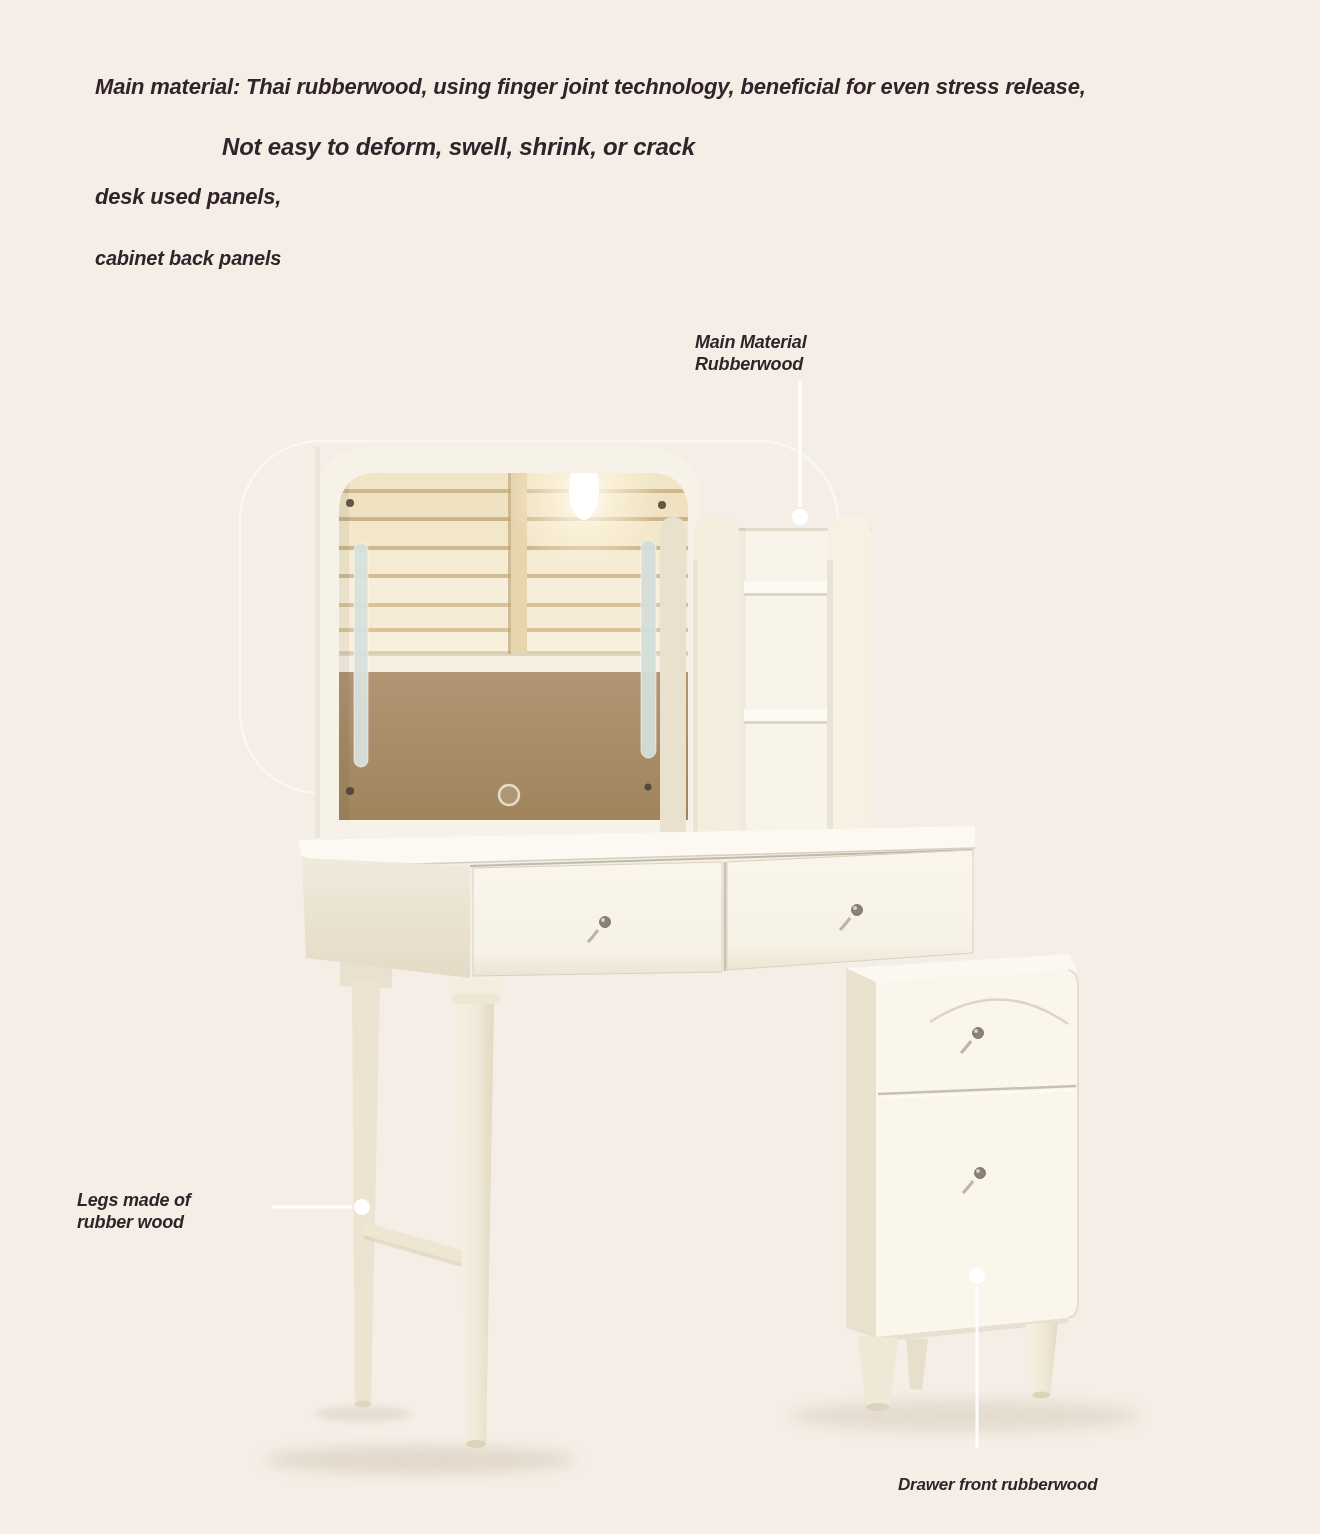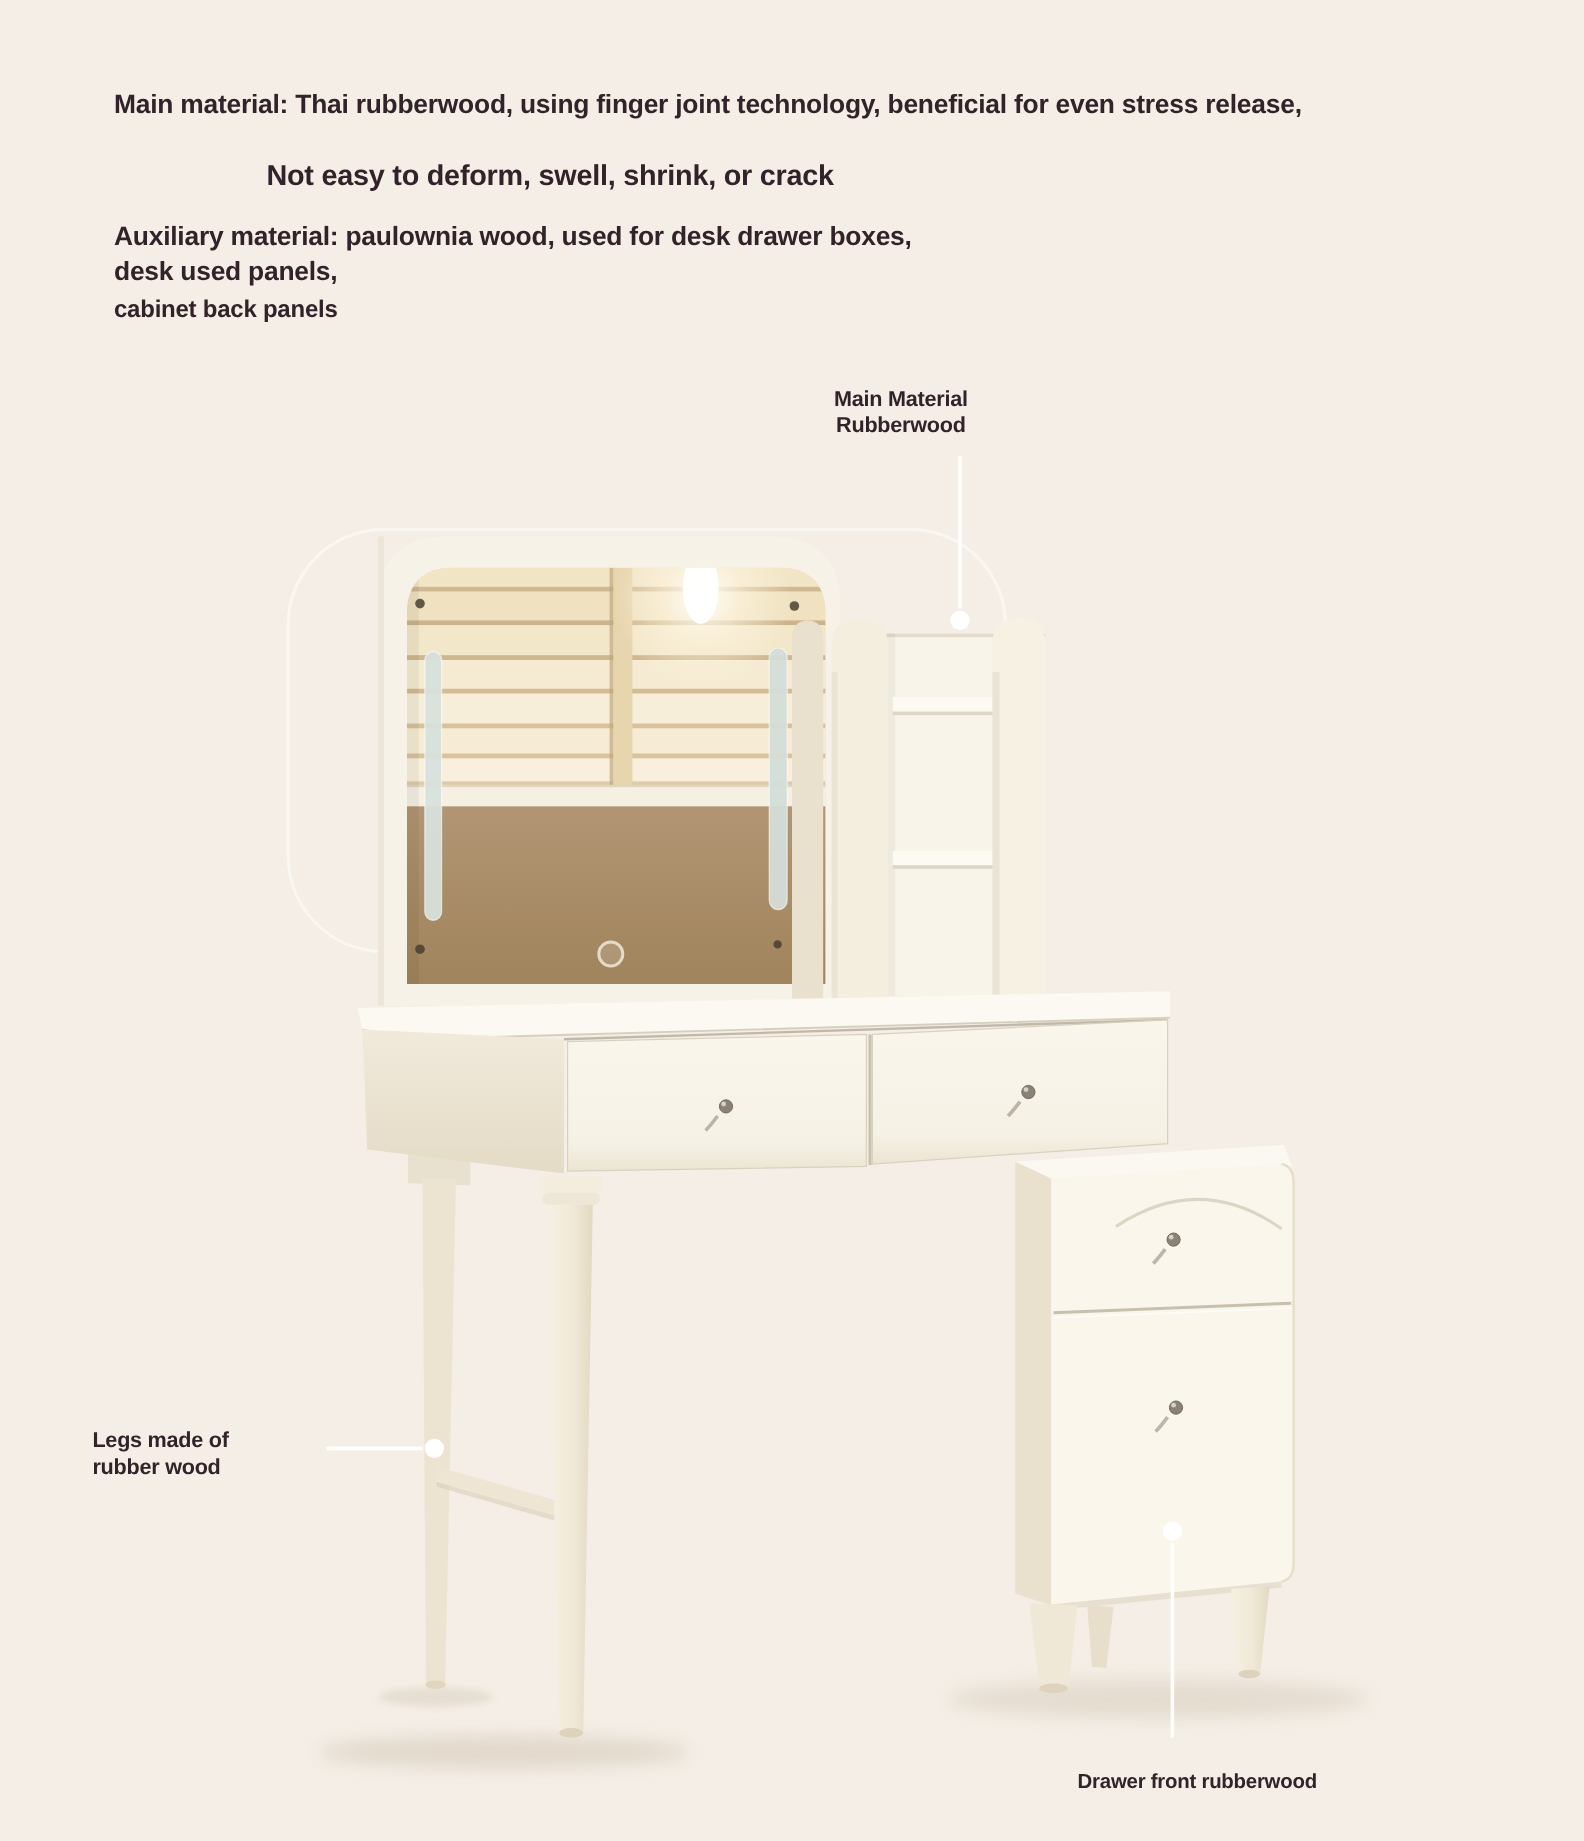--- a/index.html
+++ b/index.html
@@ -3,34 +3,34 @@
 <meta charset="utf-8">
 <style>
   html,body{margin:0;padding:0;}
   body{
     width:1320px;height:1534px;
     background:#f4eee6;
     font-family:"Liberation Sans", sans-serif;
     position:relative;
     overflow:hidden;
   }
-  .canvas{position:absolute;inset:0;width:1220px;height:1534px;}
+  .canvas{position:absolute;inset:0;width:1220px;height:1534px;font-style:italic;}
   svg.scene{position:absolute;left:0;top:0;}
   .txt{
     position:absolute;
     color:#32232a;
     font-weight:700;
     white-space:nowrap;
   }
   .para1{left:95px;top:74px;font-size:22px;letter-spacing:-0.2px;}
   .para2{left:222px;top:133px;font-size:24px;letter-spacing:-0.2px;}
   .para3{left:95px;top:182px;font-size:22px;line-height:29px;letter-spacing:-0.2px;}
   .para4{left:95px;top:245px;font-size:20px;line-height:26px;letter-spacing:-0.2px;}
   .callout{font-size:18px;line-height:22px;letter-spacing:-0.2px;}
-  .callout-main{left:695px;top:321px;text-align:center;}
+  .callout-main{left:695px;top:331px;}
   .callout-legs{left:77px;top:1189px;}
   .callout-drawer{left:898px;top:1474px;font-size:17px;}
   .line{display:block;}
 </style>
 </head>
 <body>
 
 <div class="canvas">
 
 <svg class="scene" width="1320" height="1534" viewBox="0 0 1320 1534">
@@ -235,21 +235,20 @@
       <line x1="977" y1="1286" x2="977" y2="1448" opacity="0.95"></line>
     </g>
   </g>
 </svg>
 
 <div class="txt para1">Main material: Thai rubberwood, using finger joint technology, beneficial for even stress release,</div>
 
 <div class="txt para2">Not easy to deform, swell, shrink, or crack</div>
 
 <div class="txt para3">
-  <span class="line">Auxiliary material: paulownia wood, used for desk drawer boxes,</span>
   <span class="line">desk used panels,</span>
 </div>
 
 <div class="txt para4">
   <span class="line">cabinet back panels</span>
 </div>
 
 <div class="txt callout callout-main">
   <span class="line">Main Material</span>
   <span class="line">Rubberwood</span>

